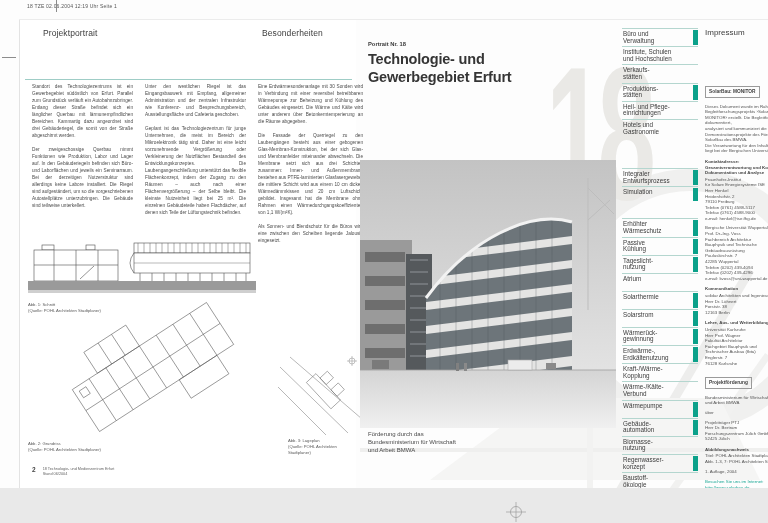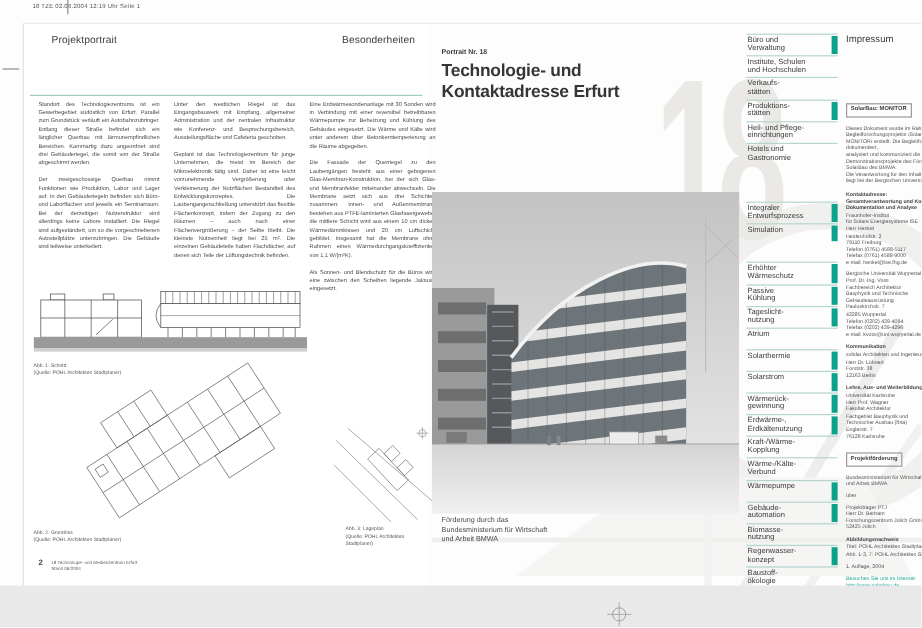--- a/index.html
+++ b/index.html
@@ -15,21 +15,21 @@
   .crop-v { left:56px; top:0; width:1px; height:12px; background:#8c8c8c; }
   .crop-h { left:2px; top:57px; width:14px; height:1px; background:#8c8c8c; }
   .sheet-edge-l { left:19px; top:20px; width:1px; height:468px; background:#e3e3e3; }
   .sheet-edge-t { left:19px; top:19px; width:749px; height:1px; background:#ececec; }
   .desk-strip { left:0; top:488px; width:768px; height:35px; background:#e9e9e9; z-index:6; }
   .reg-mark { left:504px; top:500px; z-index:7; }
 
   
   .left-page { left:20px; top:20px; width:336px; height:468px; background:#fff; }
   .lp-hdr { top:8px; font-size:8.5px; font-weight:400; color:#3c3c3c; letter-spacing:.1px;margin-left:11px; }
-  .lp-hdr.h1 { left:12px; } .lp-hdr.h2 { left:254px; }
+  .lp-hdr.h1 { left:12px; } .lp-hdr.h2 { left:231px; }
   .lp-rule { left:5px; top:59px; width:327px; height:1px; background:#9fcdc6; }
   .lp-col { top:63px; font-size:4.7px; line-height:7px; text-align:justify; color:#4a4a4a; }
   .lp-col p { margin-bottom:7px; }
   .c1 { left:12px; width:101px; } .c2 { left:125px; width:101px; } .c3 { left:238px; width:105px; }
   .caption { font-size:4.2px; line-height:5.9px; color:#5a5a5a; white-space:pre-line; }
   .cap1 { left:8px; top:282px; } .cap2 { left:8px; top:421px; } .cap3 { left:268px; top:418px; }
   .fig1 { left:8px; top:215px; } .fig2 { left:28px; top:276px; } .fig3 { left:258px; top:333px; }
   .lp-footer { left:12px; top:446px; display:flex; gap:7px; }
   .lp-pagenum { font-size:6.5px; font-weight:700; color:#444; }
   .lp-foot-lines { font-size:3.8px; line-height:5px; color:#666; white-space:pre-line; padding-top:1px; }
@@ -169,21 +169,21 @@
     <path d="M300 358 L408 205" stroke="#f1f1f0" stroke-width="7"></path>
     <path d="M70 330 L180 248 L360 248 L400 330 Z" fill="#f5f5f4"></path>
     <path d="M0 300 H408" stroke="#efefee" stroke-width="4"></path>
     <path d="M230 358V140" stroke="#f2f2f1" stroke-width="6"></path>
   </svg>
 
   <div class="abs watermark">18</div>
 
   <div class="abs kicker">Portrait Nr. 18</div>
   <h1 class="abs rp-title">Technologie- und
-Kontaktadresse Erfurt</h1>
+Gewerbegebiet Erfurt</h1>
 
   <svg class="abs photo" width="256" height="268" viewBox="0 0 256 268">
     <defs>
       <linearGradient id="sky" x1="0" y1="0" x2="0" y2="1">
         <stop offset="0" stop-color="#c3c3c3"></stop>
           <stop offset="1" stop-color="#ebebeb"></stop>
       </linearGradient>
       <linearGradient id="grnd" x1="0" y1="0" x2="0" y2="1">
         <stop offset="0" stop-color="#d4d4d4"></stop>
           <stop offset="1" stop-color="#f0f0f0"></stop>

